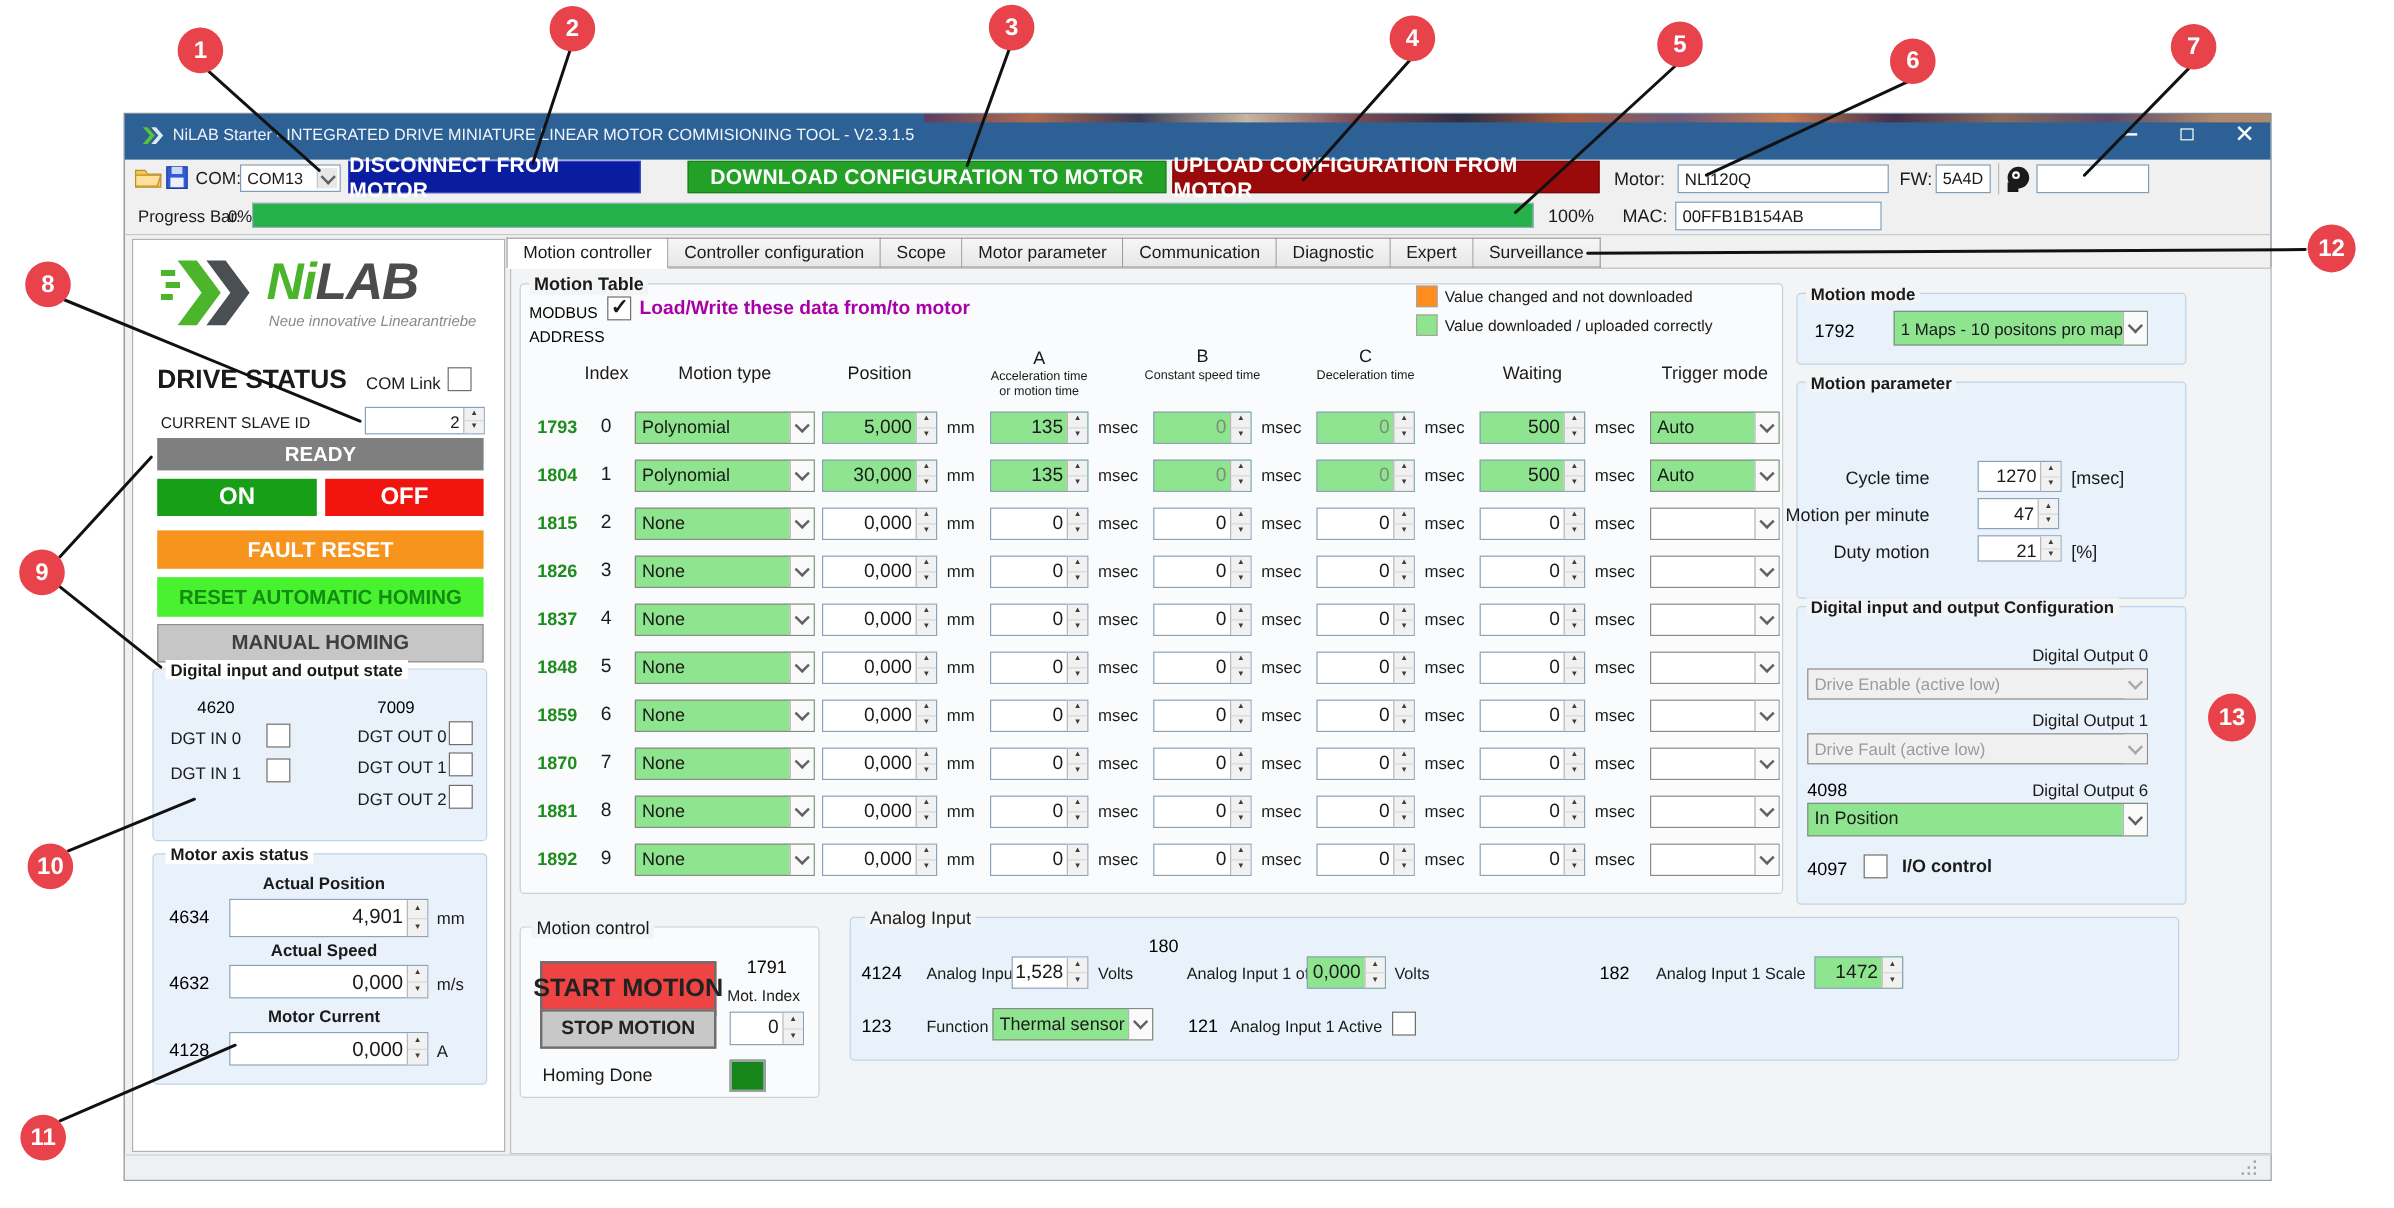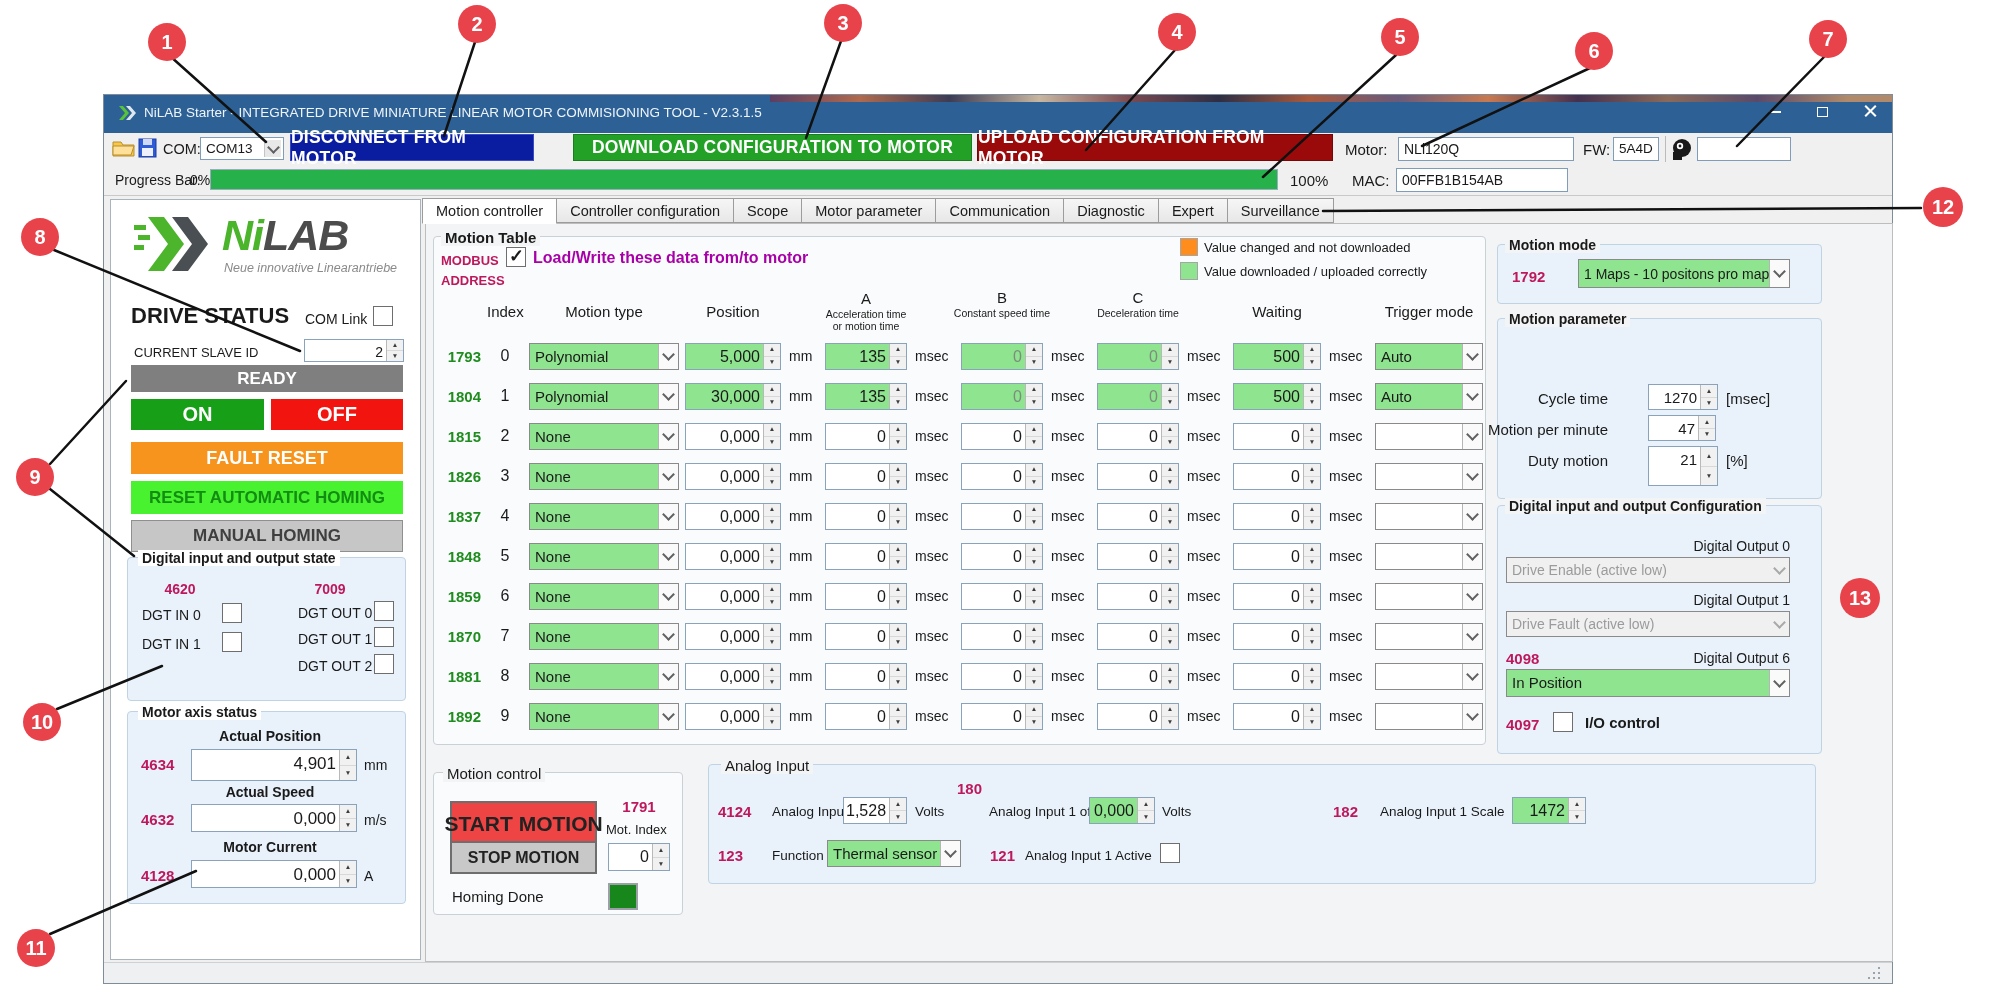--- a/index.html
+++ b/index.html
@@ -26,21 +26,21 @@
   .tbox{position:absolute;background:#fff;border:1px solid #7f9db9;box-sizing:border-box;font-size:13.5px;padding:3px 4px 0 5px}
   .lbl{position:absolute;font-size:14.5px}
   .combo-arrow{position:absolute;right:2px;top:2px;bottom:2px;width:16px;background:#e8e8e8;border-left:1px solid #c5c5c5;display:flex;align-items:center;justify-content:center}
   
   .pbar{position:absolute;left:210px;top:169px;width:1068px;height:21px;border:1px solid #98aebf;background:#26b14a;box-sizing:border-box}
   
   .sidebar{position:absolute;left:110px;top:199px;width:311px;height:761px;background:#fff;border:1px solid #a9b4bd;box-sizing:border-box}
   .btn{position:absolute;display:flex;align-items:center;justify-content:center;font-weight:bold;box-sizing:border-box;white-space:nowrap}
   .checkbox{position:absolute;width:20px;height:20px;background:#fff;border:1px solid #6e6e6e;box-sizing:border-box}
   .checkbox.checked::after{content:"\2713";position:absolute;left:2px;top:-3px;font-size:18px;font-weight:bold;color:#1a1a1a}
-  .grn{color:#be185d;font-weight:bold}
+  .grn{color:#000000;font-weight:normal}
   
   .grp{position:absolute;border:1px solid #bfd3e4;border-radius:4px;background:#e9f2fb;box-sizing:border-box}
   .grp.plain{background:#fafbfc;border-color:#c9d0d6}
   .grp-label{position:absolute;font-weight:bold;font-size:14px;padding:0 4px;white-space:nowrap;z-index:2}
   .on-page{background:#f3f4f5}
   .on-white{background:#ffffff}
   
   .spinbox{display:flex;height:27px;border:1px solid #8aa3bc;background:#fff;box-sizing:border-box}
   .spinbox .v{flex:1;text-align:right;font-size:16px;padding:4px 3px 0 2px;white-space:nowrap;overflow:hidden}
   .spinbox.green{background:#8fe58f}
@@ -947,21 +947,21 @@
     <div class="spinbox" style="height:26px">
         <span class="v" style="font-size:15px">47</span>
         <span class="spin">
           <i>▲</i>
           <i>▼</i>
         </span>
       </div>
   </div>
   <span class="rt-label" style="right:387px;top:452px;font-size:15px">Duty motion</span>
   <div class="abs" style="left:1648px;top:446px;width:70px">
-    <div class="spinbox" style="height:40px">
+    <div class="spinbox" style="height:22px">
         <span class="v" style="font-size:15px">21</span>
         <span class="spin">
           <i>▲</i>
           <i>▼</i>
         </span>
       </div>
   </div>
   <span class="rt-label" style="left:1726px;top:452px;font-size:15px">[%]</span>
 
   <div class="grp" style="left:1497px;top:505px;width:325px;height:249px"></div>

